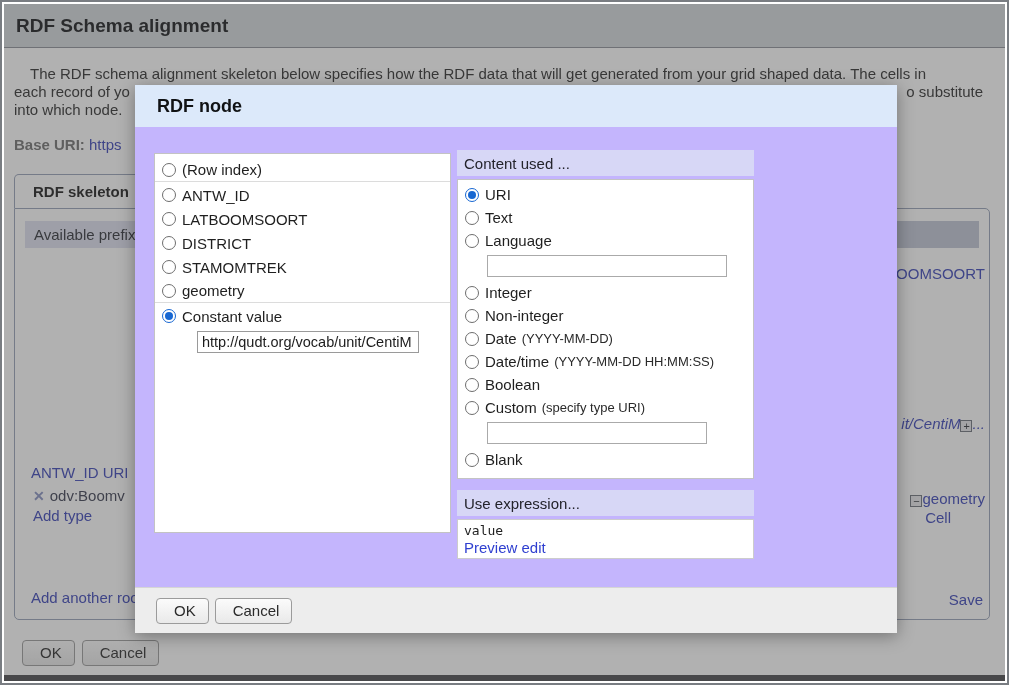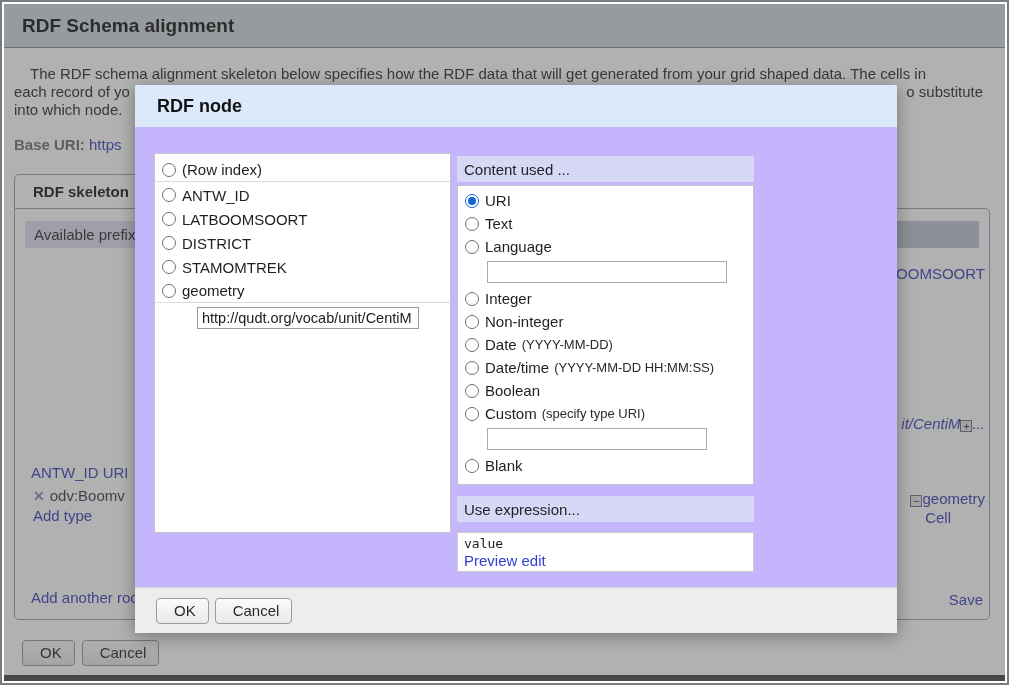--- a/index.html
+++ b/index.html
@@ -7,21 +7,21 @@
     position:relative;width:1009px;height:685px;box-sizing:border-box;
     border:2px solid #797d82;background:#ffffff;overflow:hidden;
     font-family:"Liberation Sans", sans-serif;color:#2e2e2e;
   }
   
   .app-header{
     position:absolute;left:2px;top:2px;right:2px;height:44px;
     background:#d5d9dc;border-bottom:1px solid #8d9299;
     display:flex;align-items:center;padding-left:12px;box-sizing:border-box;
   }
-  .app-header h1{margin:6px;font-size:19px;font-weight:bold;color:#17191c;}
+  .app-header h1{margin:0;font-size:19px;font-weight:bold;color:#17191c;}
   .intro{position:absolute;font-size:15px;color:#2f2f2f;white-space:nowrap;}
   .base-uri{position:absolute;left:12px;top:134px;font-size:15px;}
   .base-uri b{color:#737373;}
   .bg-link{color:#3b45b8;text-decoration:none;cursor:pointer;}
   .tab{
     position:absolute;left:12px;top:172px;width:128px;height:34px;box-sizing:border-box;
     border:1px solid #98a2b8;border-bottom:none;border-radius:5px 5px 0 0;
     font-weight:bold;font-size:15px;color:#1c1c1c;padding:8px 0 0 18px;background:transparent;
   }
   .panel{
@@ -56,21 +56,21 @@
   .dialog{
     position:absolute;left:133px;top:83px;width:762px;height:548px;background:#c4b5fd;
     z-index:10;box-shadow:0 3px 16px rgba(0,0,0,0.35);box-sizing:border-box;
   }
   .dialog-title{
     height:42px;background:#dce9fa;display:flex;align-items:center;
     padding-left:22px;box-sizing:border-box;font-size:18px;font-weight:bold;color:#101214;
   }
   .col{position:absolute;width:297px;box-sizing:border-box;}
   .col-left{left:19px;top:65px;}
-  .col-right{left:322px;top:71px;}
+  .col-right{left:322px;top:65px;}
   .sec-header{
     height:26px;background:#d7d7f6;font-size:15px;color:#23232b;
     display:flex;align-items:center;padding-left:7px;box-sizing:border-box;
   }
   .list-box{
     margin-top:3px;border:1px solid #c3c3c3;background:#fff;box-sizing:border-box;
     padding:4px 0 0 0;
   }
   .box-left{height:380px;}
   .box-right{height:300px;padding-top:3px;}
@@ -88,21 +88,21 @@
   }
   .text-input{
     font-family:"Liberation Sans", sans-serif;font-size:14.5px;color:#1c1c1c;
     border:1px solid #9a9a9a;background:#fff;height:22px;box-sizing:border-box;padding:1px 4px;border-radius:0;
   }
   .const-input{margin:3px 0 0 42px;width:222px;}
   .lang-input{margin:3px 0 4px 29px;width:240px;border-color:#aaaaaa;}
   .custom-input{margin:3px 0 4px 29px;width:220px;border-color:#aaaaaa;}
   .expr-header{margin-top:11px;}
   .expr-box{
-    margin-top:10px;border:1px solid #cccccc;height:40px;box-sizing:border-box;
+    margin-top:3px;border:1px solid #cccccc;height:40px;box-sizing:border-box;
     padding:3px 6px;background:#fff;
   }
   .expr-value{font-family:"DejaVu Sans Mono", monospace;font-size:13px;color:#222;}
   .dlg-link{color:#2f3fd0;font-size:15px;text-decoration:none;cursor:pointer;display:inline-block;margin-top:1px;}
   .dialog-footer{
     position:absolute;left:0;right:0;top:502px;height:46px;background:#ededed;
     border-top:1px solid #d5d5d5;display:flex;align-items:center;padding-left:21px;gap:6px;box-sizing:border-box;
   }
 </style>
 </head>
@@ -184,20 +184,24 @@
           <span>DISTRICT</span>
         </div>
         <div class="opt">
           <span class="radio" data-checked="false"></span>
           <span>STAMOMTREK</span>
         </div>
         <div class="opt sep">
           <span class="radio" data-checked="false"></span>
           <span>geometry</span>
         </div>
+        <div class="opt">
+          <span class="radio" data-checked="true"></span>
+          <span>Constant value</span>
+        </div>
         <input type="text" class="text-input const-input" value="http://qudt.org/vocab/unit/CentiM" style="">
       </div>
     </div>
 
     <div class="col col-right">
       <div class="sec-header">Content used ...</div>
       <div class="list-box box-right">
         <div class="opt">
           <span class="radio" data-checked="true"></span>
           <span>URI</span>

